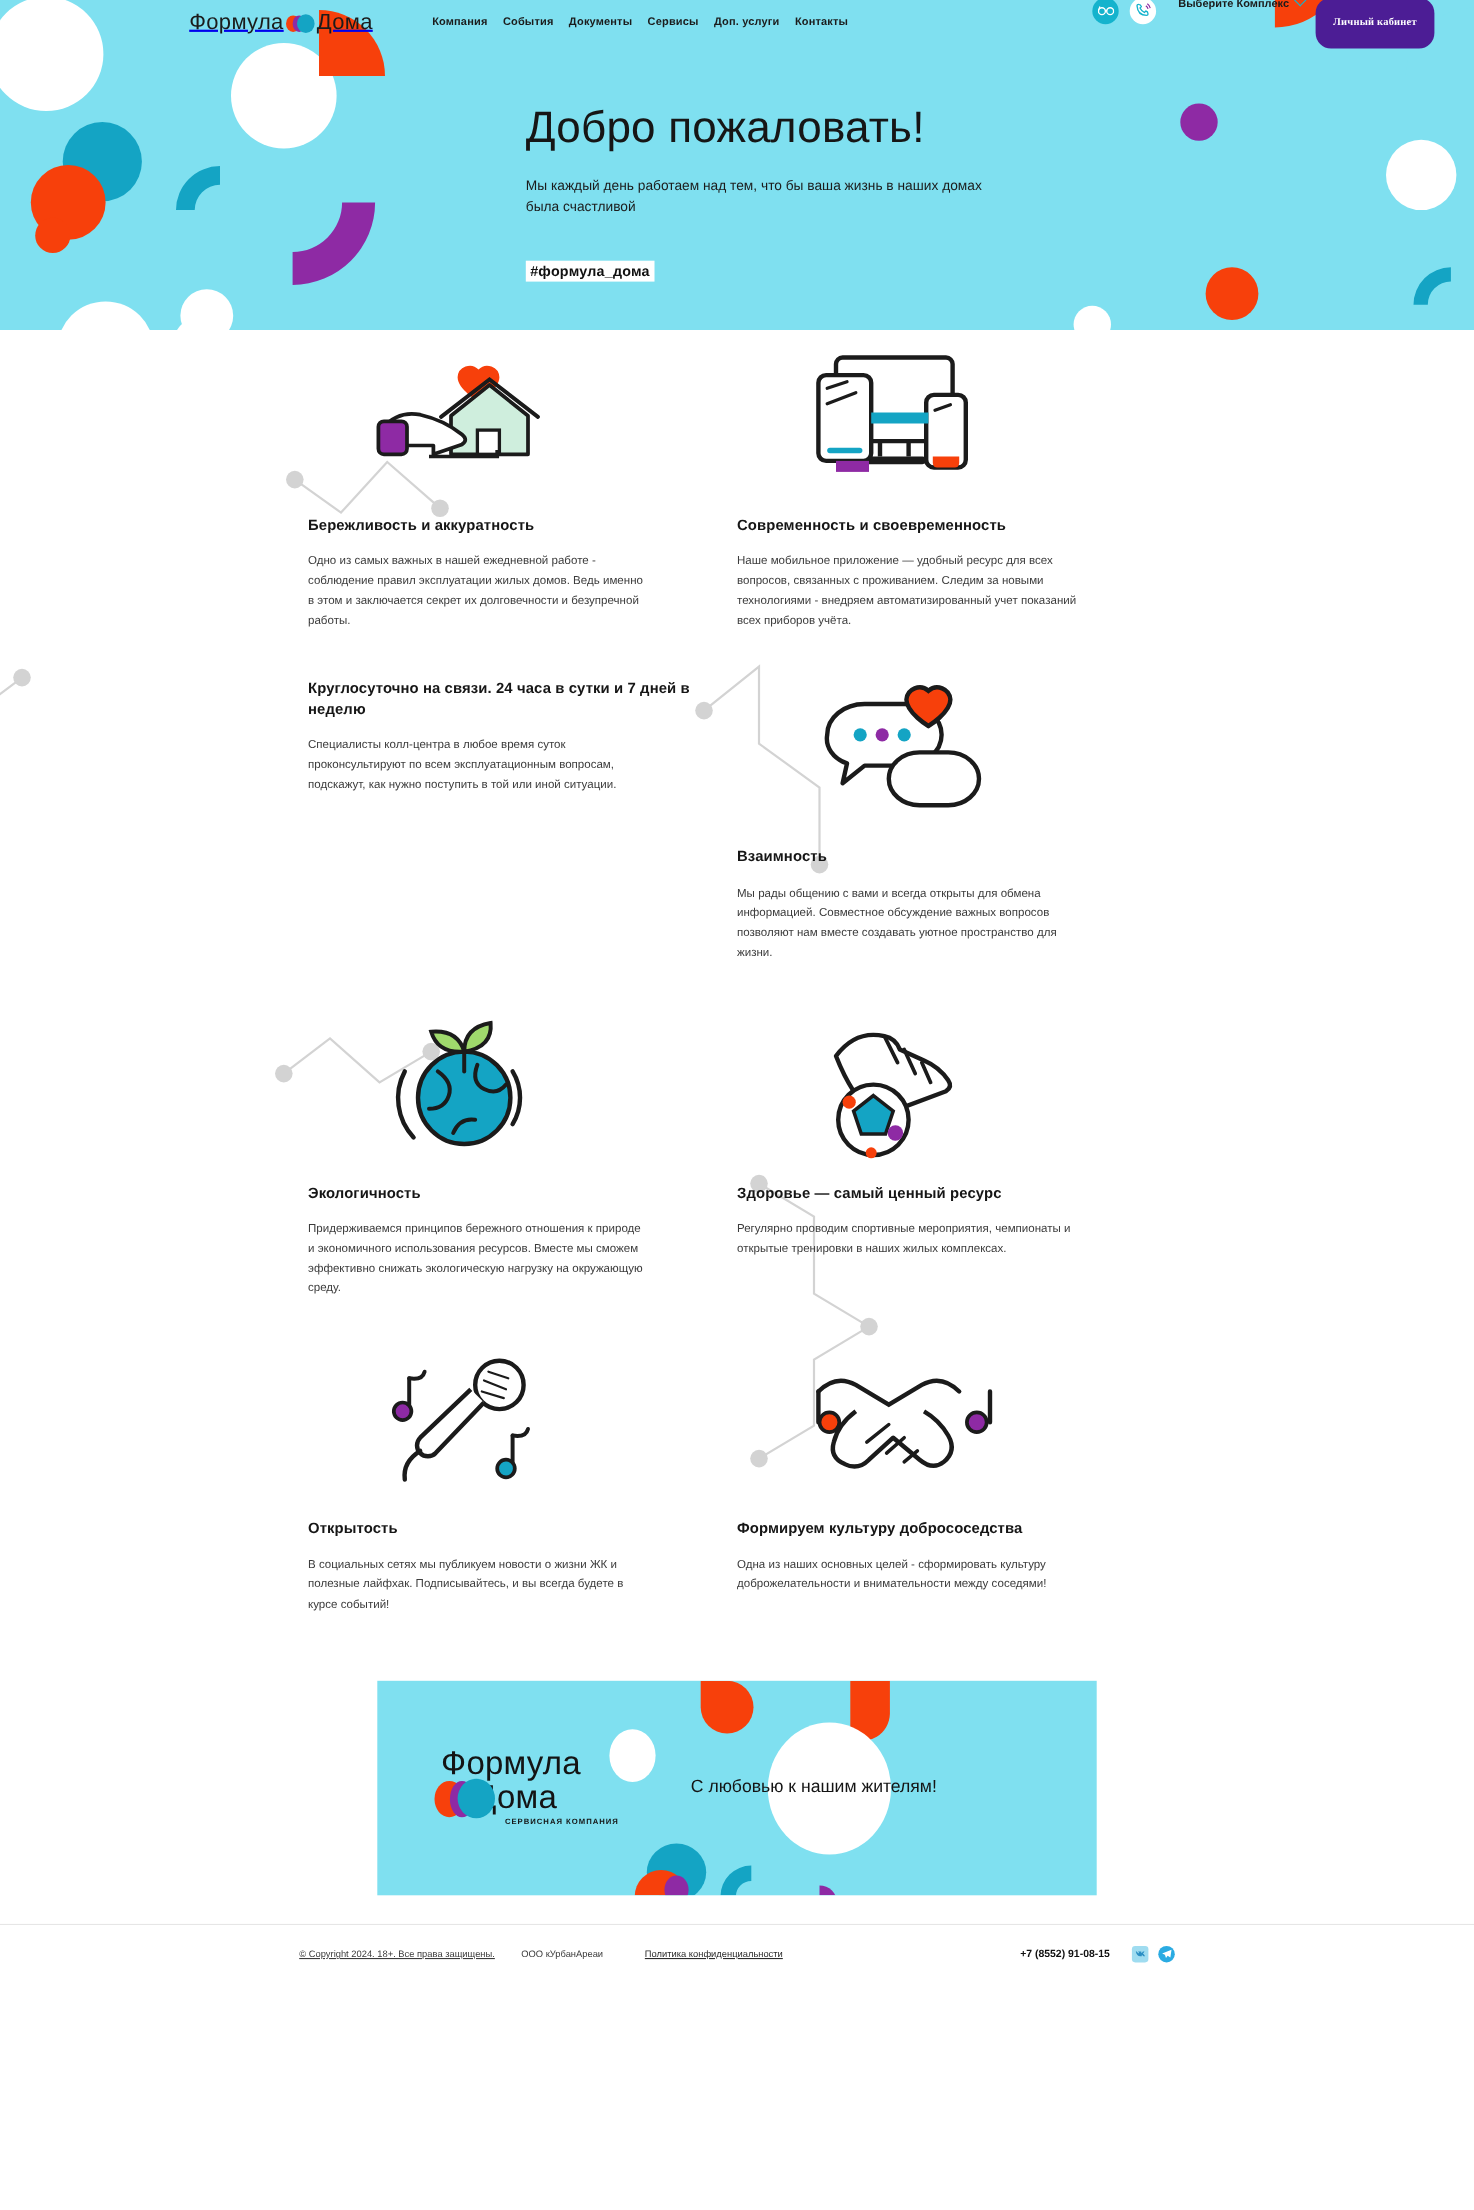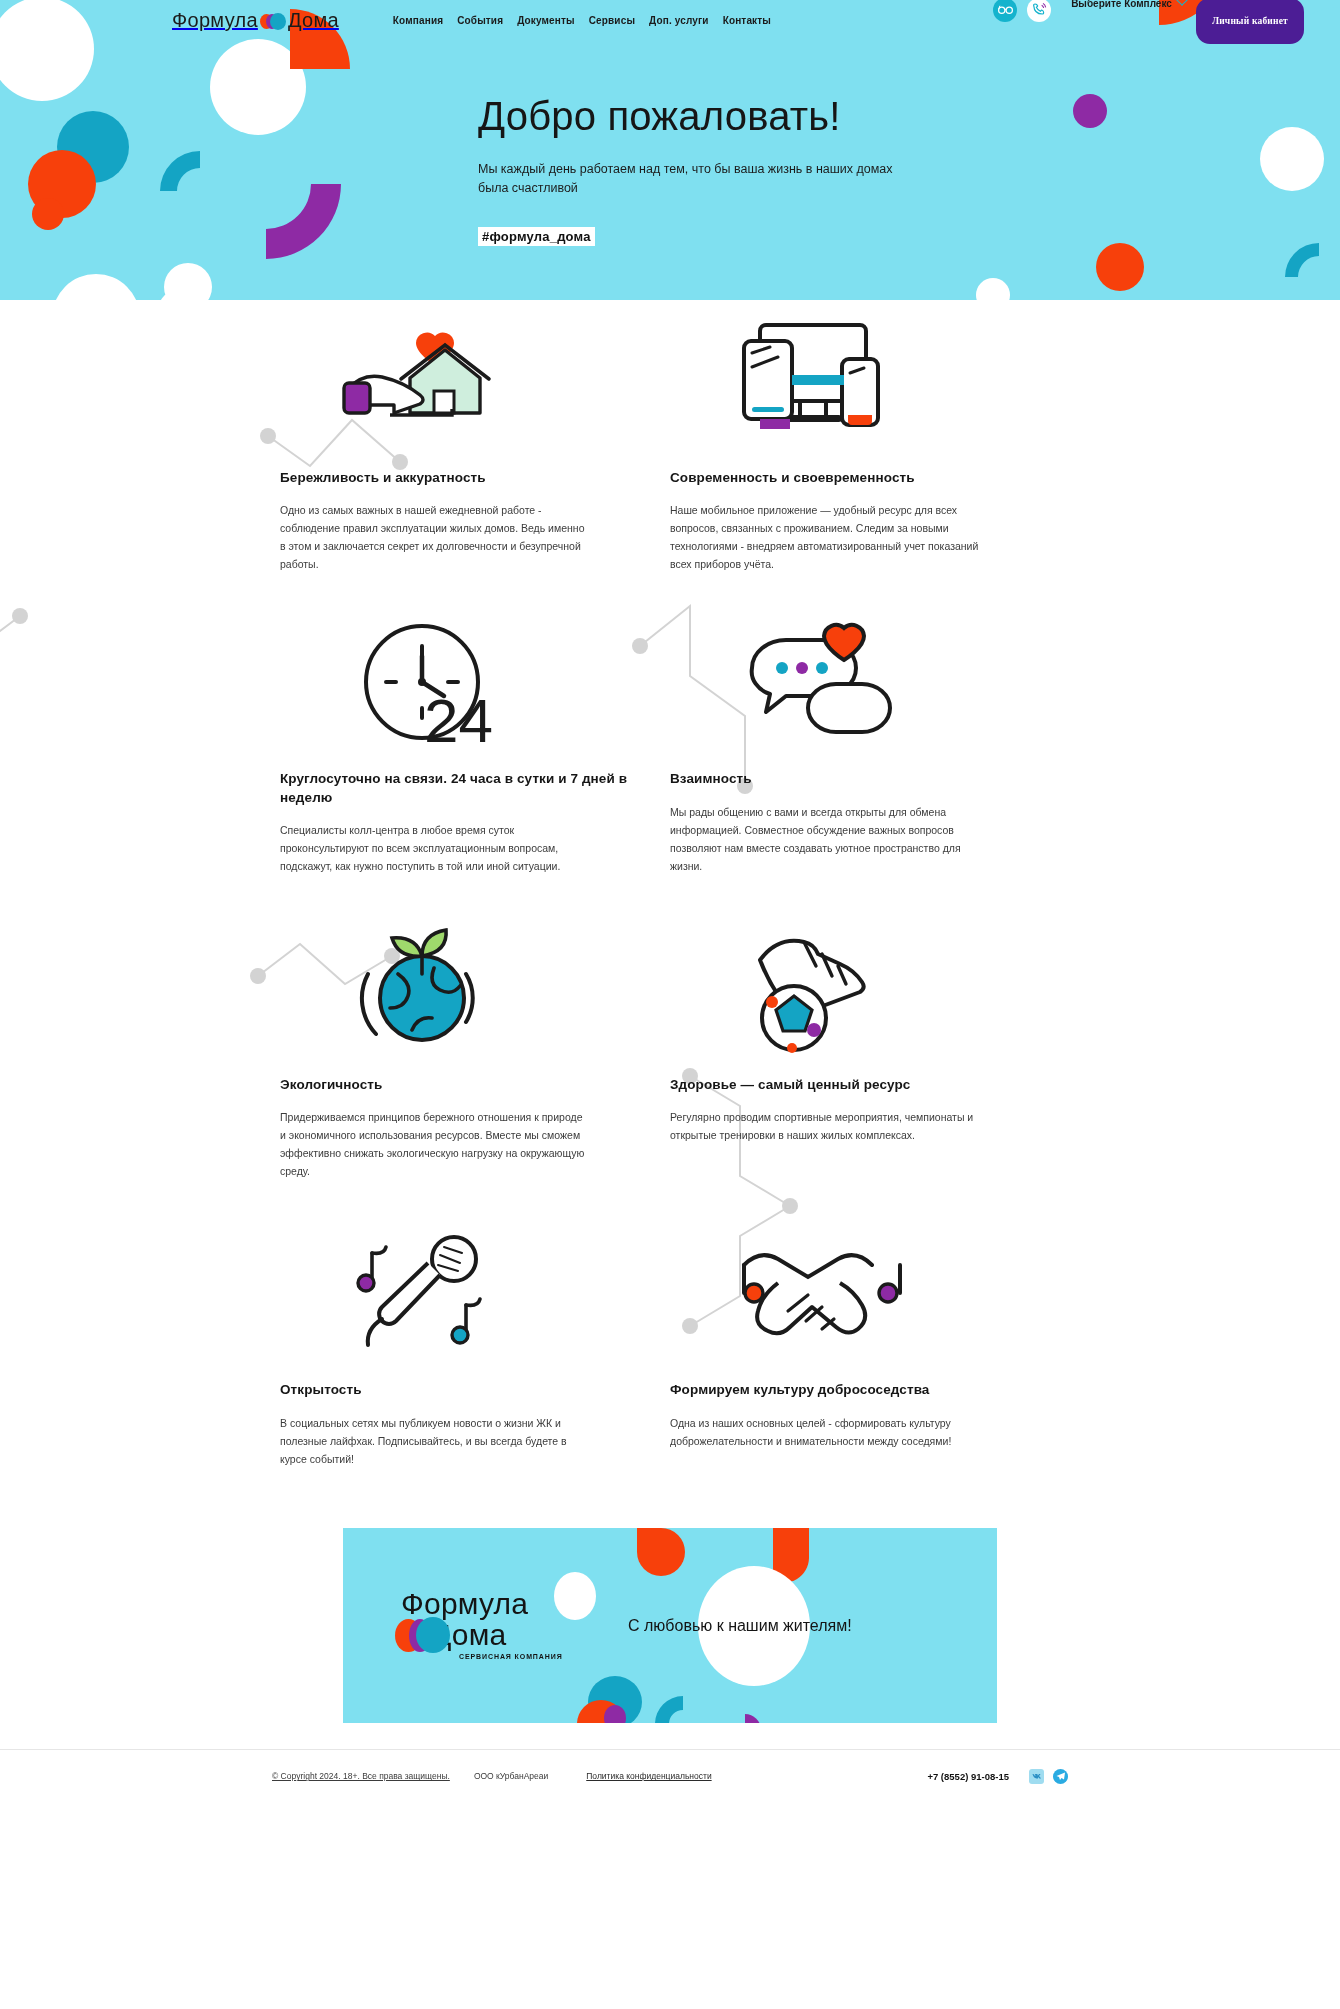--- a/index.html
+++ b/index.html
@@ -70,21 +70,21 @@
   .hero-content {
     position: relative; z-index: 5;
     width: 1336px; padding-left: 478px; padding-top: 53px;
   }
   .hero h1 {
     font-size: 40px; font-weight: 400; color: #161616; letter-spacing: .2px;
     line-height: 1.1; margin-bottom: 22px;
   }
   .hero p.sub {
     font-size: 12.5px; color: #1c1c1c; line-height: 1.55; max-width: 420px;
-    margin-bottom: 28px;
+    margin-bottom: 38px;
   }
   .hashtag {
     display: inline-block; background: #ffffff; color: #111;
     font-size: 13px; font-weight: 700; padding: 2px 4px; letter-spacing: .2px;
   }
 
   
   .container { width: 1340px; padding: 0 280px; }
   .section-head { padding-top: 46px; }
   .section-head h2 {
@@ -312,29 +312,20 @@
           </div>
           <h3>Современность и своевременность</h3>
           <p>Наше мобильное приложение — удобный ресурс для всех вопросов, связанных с проживанием. Следим за новыми технологиями - внедряем автоматизированный учет показаний всех приборов учёта.</p>
         </div>
       </div>
     </div>
 
     <div class="frow" style="margin-top:44px">
       <div class="fcol">
         <div class="fcard">
-          <div class="ficon plain">
-            <svg width="160" height="132" viewBox="0 0 160 132">
-              <circle cx="74" cy="62" r="56" fill="none" stroke="#1b1b1b" stroke-width="4"></circle>
-              <path d="M74 26 l0 10 M110 62 l-10 0 M74 98 l0 -10 M38 62 l10 0" stroke="#1b1b1b" stroke-width="4" stroke-linecap="round"></path>
-              <path d="M74 62 l0 -26 M74 62 l22 14" stroke="#1b1b1b" stroke-width="4.5" stroke-linecap="round"></path>
-              <circle cx="74" cy="62" r="4" fill="#1b1b1b"></circle>
-              <text x="76" y="122" font-family="'Liberation Sans',sans-serif" font-size="62" font-weight="400" fill="#1b1b1b">24</text>
-            </svg>
-          </div>
           <h3>Круглосуточно на связи. 24 часа в сутки и 7 дней в неделю</h3>
           <p>Специалисты колл-центра в любое время суток проконсультируют по всем эксплуатационным вопросам, подскажут, как нужно поступить в той или иной ситуации.</p>
         </div>
       </div>
       <div class="fcol right">
         <div class="fcard">
           <div class="ficon plain">
             <svg width="160" height="132" viewBox="0 0 160 132">
               <path d="M14 48 a34 28 0 0 1 34 -28 l36 0 a34 28 0 0 1 34 28 a34 28 0 0 1 -34 28 l-36 0 l-20 16 l4 -18 a28 24 0 0 1 -18 -26 Z" fill="#fff" stroke="#1b1b1b" stroke-width="4" stroke-linejoin="round"></path>
               <circle cx="44" cy="48" r="6" fill="#14a4c4"></circle>

